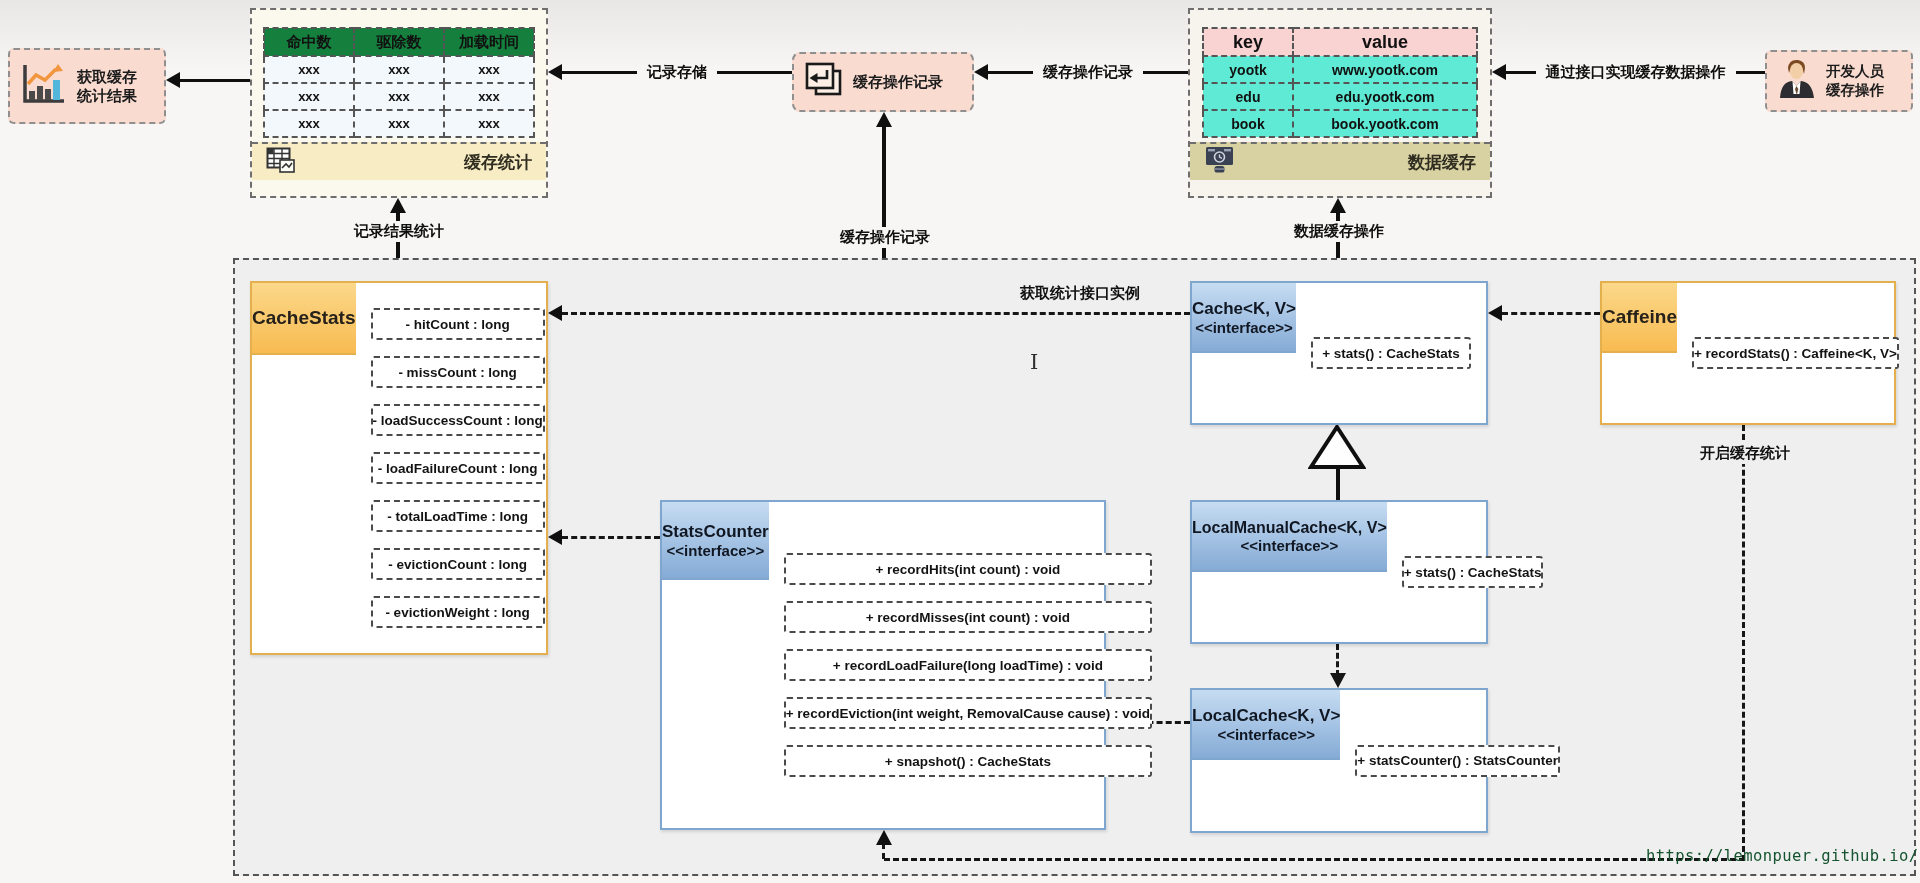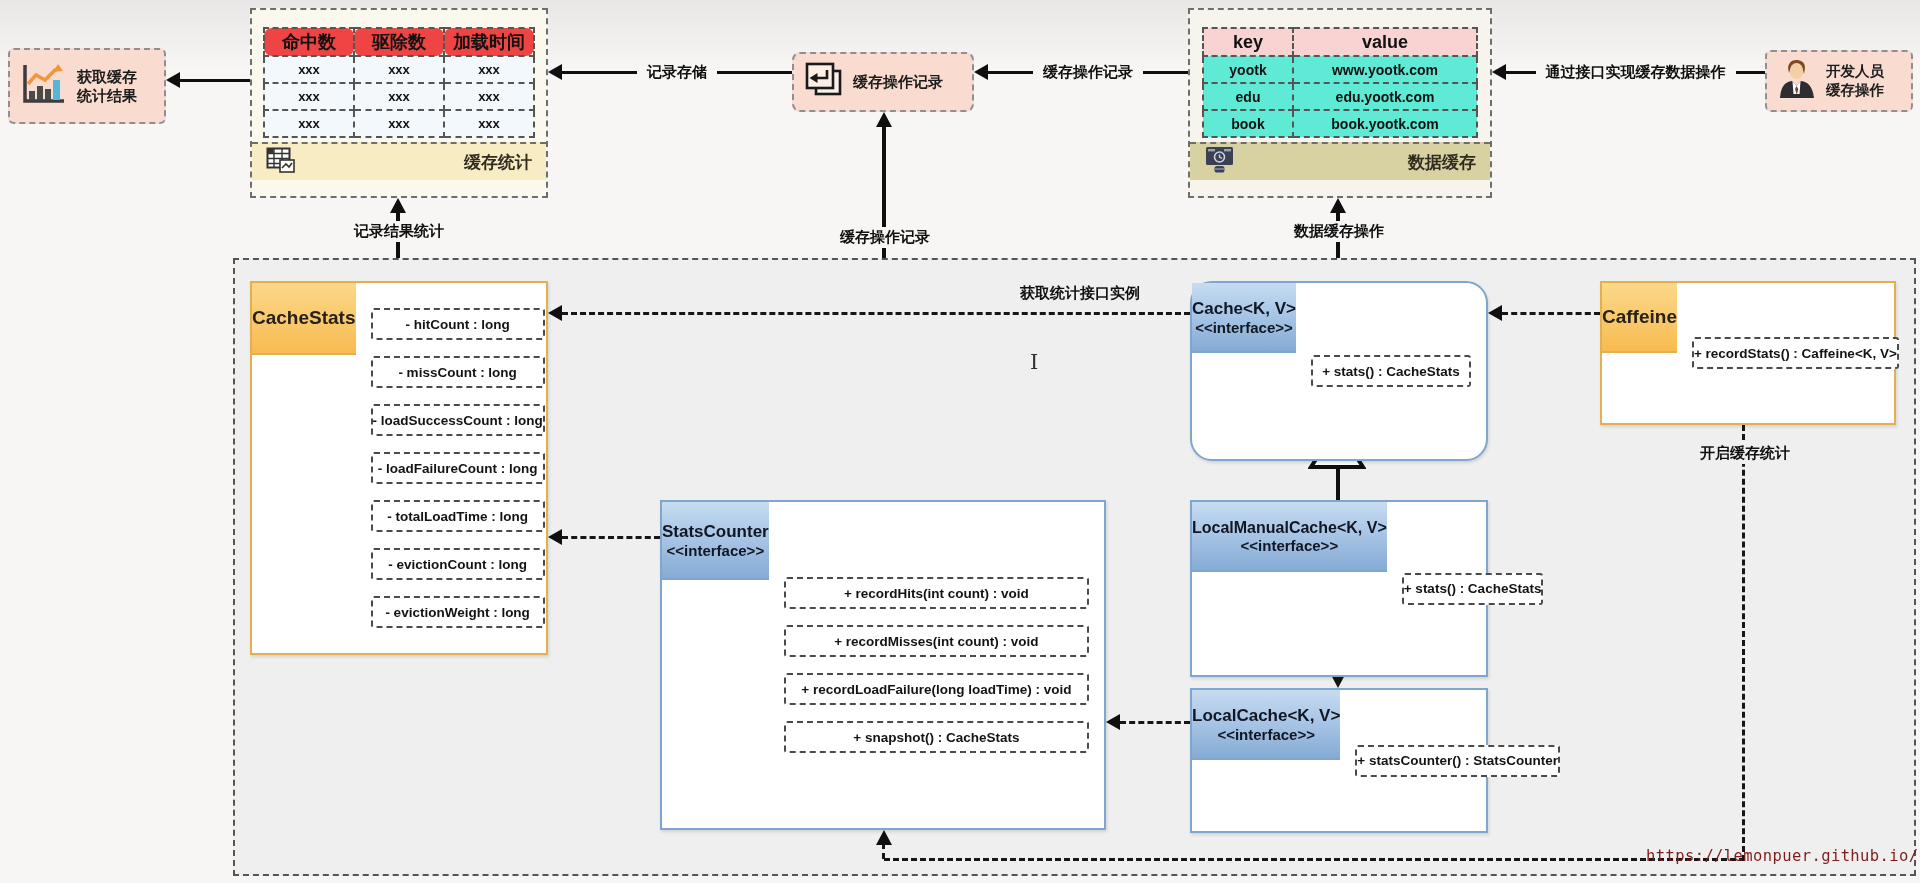--- a/index.html
+++ b/index.html
@@ -12,21 +12,21 @@
 
   
   .actor{background:#f9dbd0;border:2px dashed #8f8f8f;border-radius:6px;
          display:flex;align-items:center;gap:9px;padding:0 10px;}
   .actor .txt{font-weight:bold;font-size:15px;line-height:1.3;text-align:center;color:#1c1c1c;white-space:nowrap;}
 
   
   .store{border:2px dashed #6e6e6e;}
   .store-table{border-collapse:collapse;margin:17px auto 0;}
   .store-table th,.store-table td{border:2px dashed #555;font-weight:bold;text-align:center;padding:0;}
-  .t-blue th{background:#ef4444;width:88px;height:26px;font-size:18px;border-radius:8px;}
+  .t-blue th{background:#15803d;width:88px;height:26px;font-size:15px;}
   .t-blue td{background:#f3f8fc;height:25px;font-size:13px;}
   .t-pink th{background:#f9d2d2;height:26px;font-size:18px;}
   .t-pink td{background:#5eead4;height:25px;font-size:14px;}
   .t-pink th:nth-child(1),.t-pink td:nth-child(1){width:88px;}
   .t-pink th:nth-child(2),.t-pink td:nth-child(2){width:182px;}
   .store-bar{position:absolute;left:0;right:0;bottom:16px;height:38px;border-top:2px dashed #6e6e6e;
              display:flex;align-items:center;padding:0 14px;box-sizing:border-box;}
   .store-bar .bar-title{margin-left:auto;font-weight:bold;font-size:17px;color:#2f2d20;}
   .bar-yellow{background:#f8ecc5;}
   .bar-khaki{background:#d8d1a2;}
@@ -65,21 +65,21 @@
   .blue .uml-strip{border-bottom:2px solid #a9c6e6;}
   .orange .uml-strip{border-bottom:2px solid #ecc36a;}
   .uml-body{display:flex;flex-direction:column;justify-content:center;gap:16px;padding:9px 15px;}
   .mrow{flex:none;height:28px;border:2px dashed #4a4a4a;border-radius:3px;background:#fff;
         display:flex;align-items:center;justify-content:center;
         font-weight:bold;font-size:13.5px;color:#131313;white-space:nowrap;}
   .uml-foot{flex:1;}
 
   
   .watermark{position:absolute;font-family:"DejaVu Sans Mono","Liberation Mono",monospace;
-             font-size:15.5px;color:#7f1d1d;letter-spacing:.4px;white-space:nowrap;}
+             font-size:15.5px;color:#14532d;letter-spacing:.4px;white-space:nowrap;}
   .cursor-ibeam{position:absolute;font-family:"DejaVu Serif",serif;font-size:21px;color:#2e2e2e;font-weight:normal;}
 </style>
 </head>
 <body>
 
 <div class="abs actor" style="left:8px;top:48px;width:158px;height:76px;">
   <span>
     <svg width="48" height="44" viewBox="0 0 48 44">
       <path d="M5,3 V39 H44" stroke="#3c3c3c" stroke-width="3.5" fill="none"></path>
       <rect x="9" y="29" width="6" height="9" fill="#4a4a4a"></rect>
@@ -300,36 +300,37 @@
 <div class="uml blue" style="left:660px;top:500px;width:446px;height:330px;">
   <div class="uml-head" style="height:76px;">
     <span class="uml-name sm">StatsCounter</span>
     <span class="uml-st">&lt;&lt;interface&gt;&gt;</span>
   </div>
   <div class="uml-strip" style="height:22px;"></div>
   <div class="uml-body" style="flex:1;">
       <div class="mrow">+ recordHits(int count) : void</div>
       <div class="mrow">+ recordMisses(int count) : void</div>
       <div class="mrow">+ recordLoadFailure(long loadTime) : void</div>
+      <div class="mrow">+ recordEviction(int weight, RemovalCause cause) : void</div>
       <div class="mrow">+ snapshot() : CacheStats</div>
     </div>
 </div>
 
-<div class="uml blue" style="left:1190px;top:281px;width:298px;height:180px;border-radius:22px;">
+<div class="uml blue" style="left:1190px;top:281px;width:298px;height:144px;">
   <div class="uml-head" style="height:68px;">
     <span class="uml-name sm">Cache&lt;K, V&gt;</span>
     <span class="uml-st">&lt;&lt;interface&gt;&gt;</span>
   </div>
   <div class="uml-strip" style="height:20px;"></div>
   <div class="uml-body" style="flex:1;">
       <div class="mrow">+ stats() : CacheStats</div>
     </div>
 </div>
 
-<div class="uml blue" style="left:1190px;top:500px;width:298px;height:177px;">
+<div class="uml blue" style="left:1190px;top:500px;width:298px;height:144px;">
   <div class="uml-head" style="height:68px;">
     <span class="uml-name sm" style="font-size:16px;">LocalManualCache&lt;K, V&gt;</span>
     <span class="uml-st">&lt;&lt;interface&gt;&gt;</span>
   </div>
   <div class="uml-strip" style="height:20px;"></div>
   <div class="uml-body" style="flex:1;">
       <div class="mrow">+ stats() : CacheStats</div>
     </div>
 </div>
 

